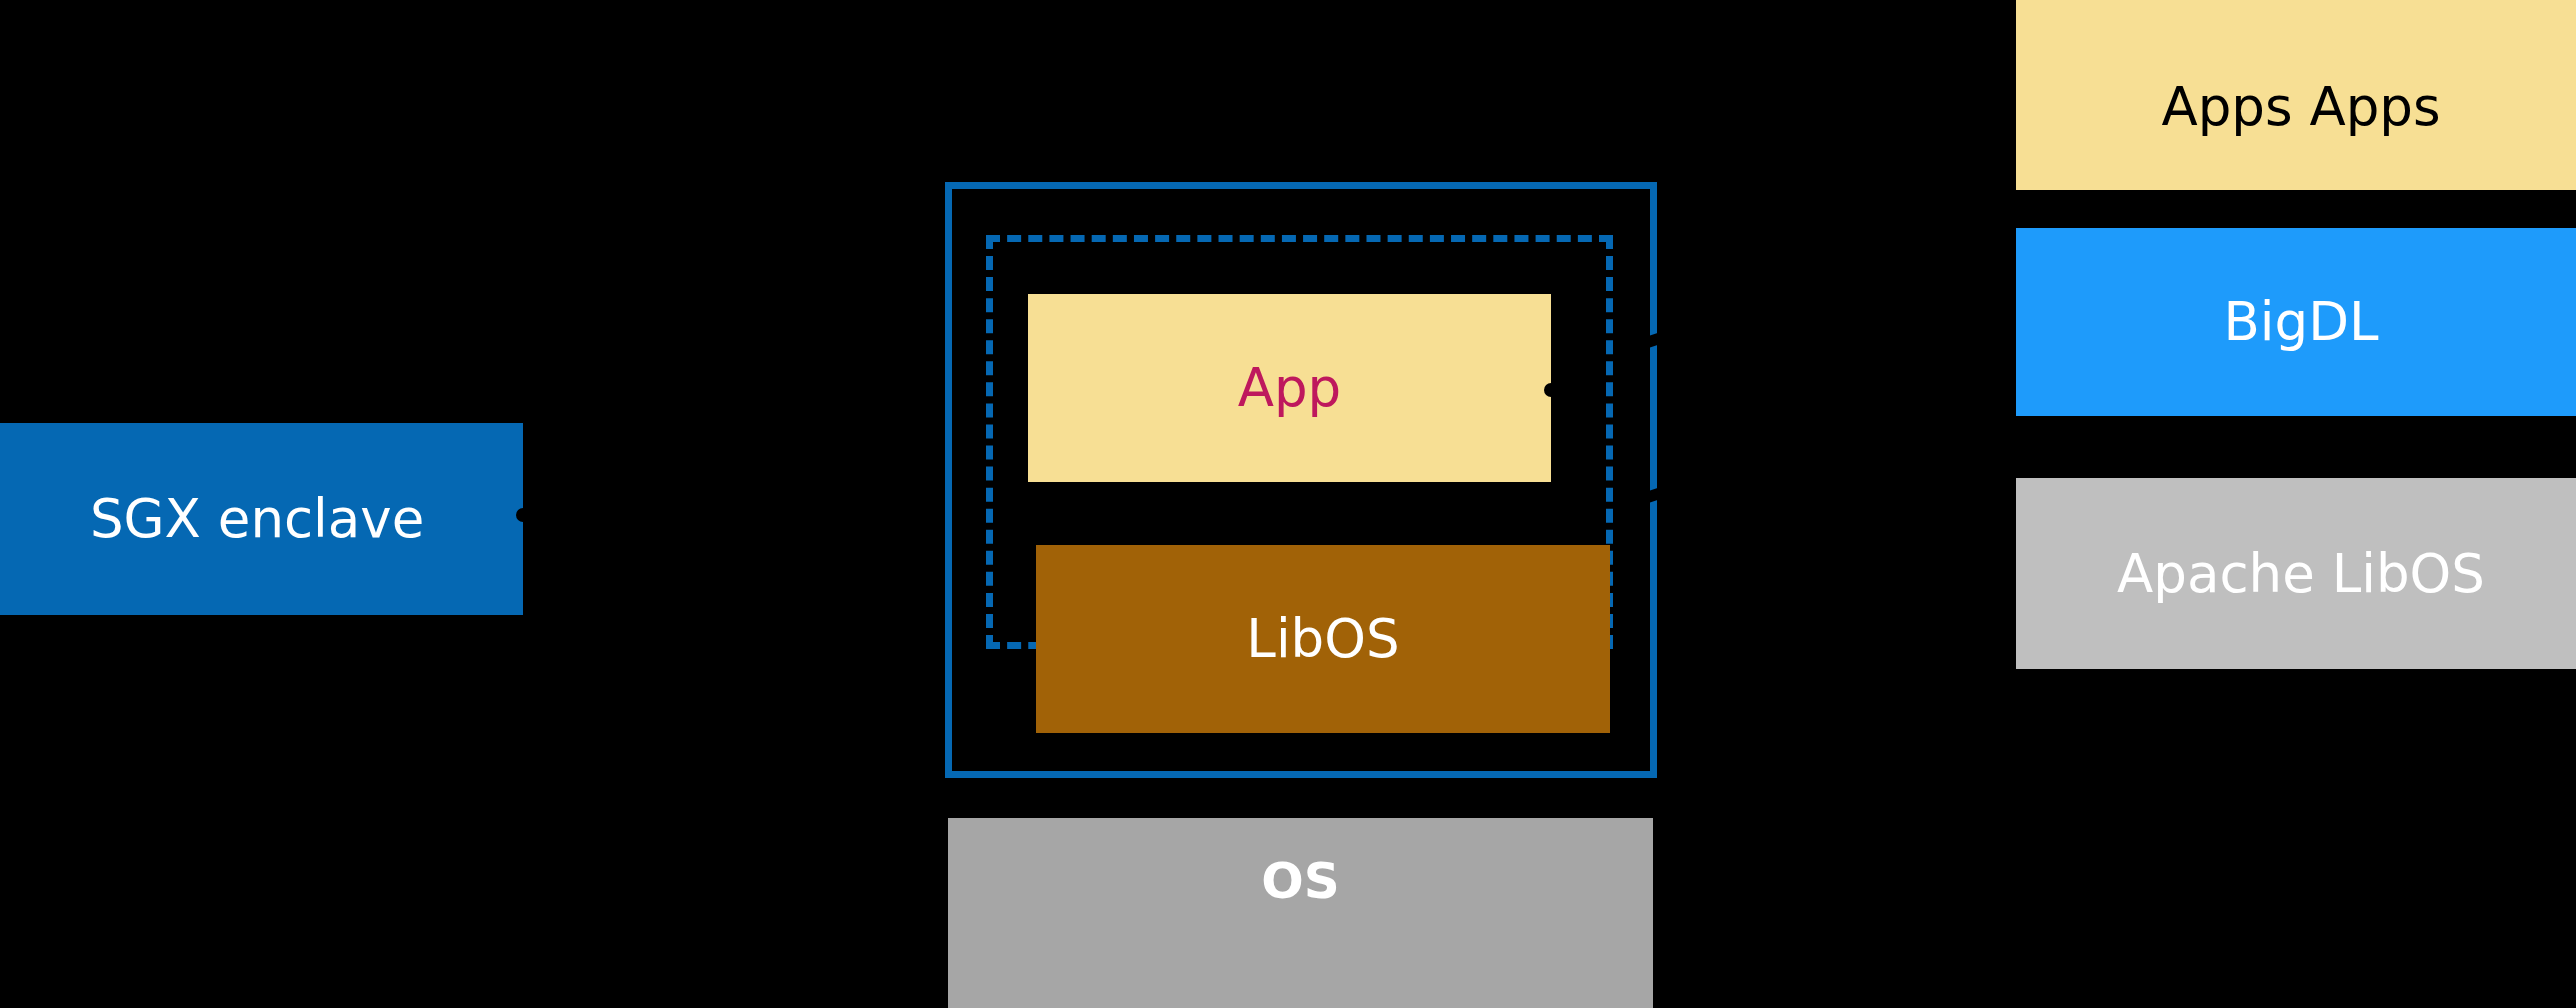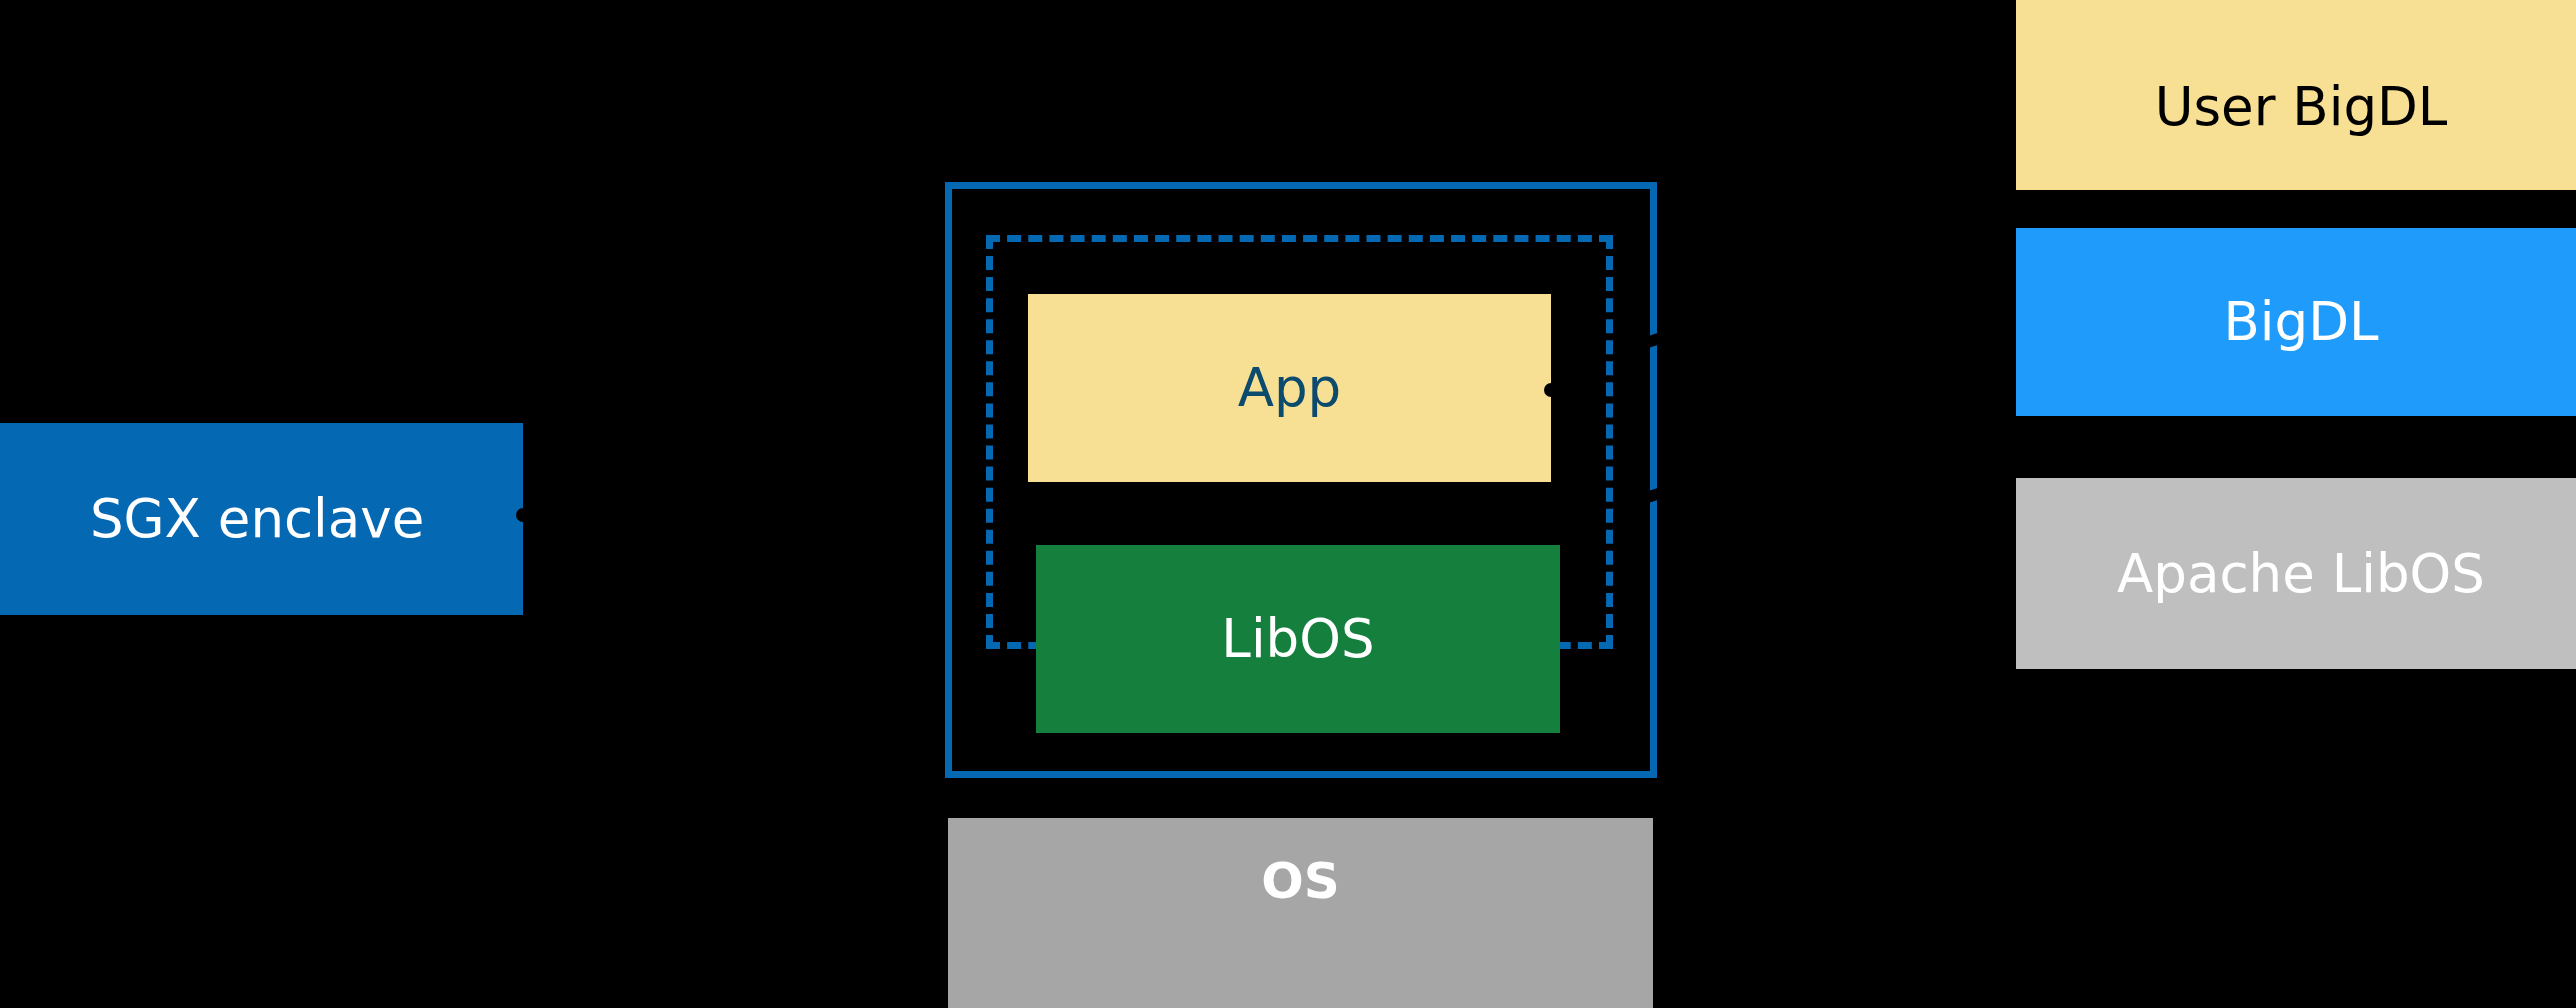--- a/index.html
+++ b/index.html
@@ -75,31 +75,31 @@
     background: transparent;
   }
 
   
   #app-box {
     left: 1028px;
     top: 294px;
     width: 523px;
     height: 188px;
     background: #F7DF94;
-    color: #0c4a6e;
+    color: #be185d;
     font-size: 53px;
   }
 
   
   #libos-box {
     left: 1036px;
     top: 545px;
-    width: 524px;
+    width: 574px;
     height: 188px;
-    background: #15803d;
+    background: #a16207;
     color: #FFFFFF;
     font-size: 53px;
   }
 
   
   #os-box {
     left: 948px;
     top: 818px;
     width: 705px;
     height: 218px;
@@ -177,21 +177,21 @@
 
   <div class="box" id="libos-box">
     <span class="box-label">LibOS</span>
   </div>
 
   <div class="box" id="os-box">
     <span class="box-label">OS</span>
   </div>
 
   <div class="box stack-box" id="user-apps-box">
-    <span class="box-label">User BigDL</span>
+    <span class="box-label">Apps Apps</span>
   </div>
 
   <div class="box stack-box" id="bigdl-box">
     <span class="box-label">BigDL</span>
   </div>
 
   <div class="box stack-box" id="apache-spark-box">
     <span class="box-label">Apache LibOS</span>
   </div>
 

